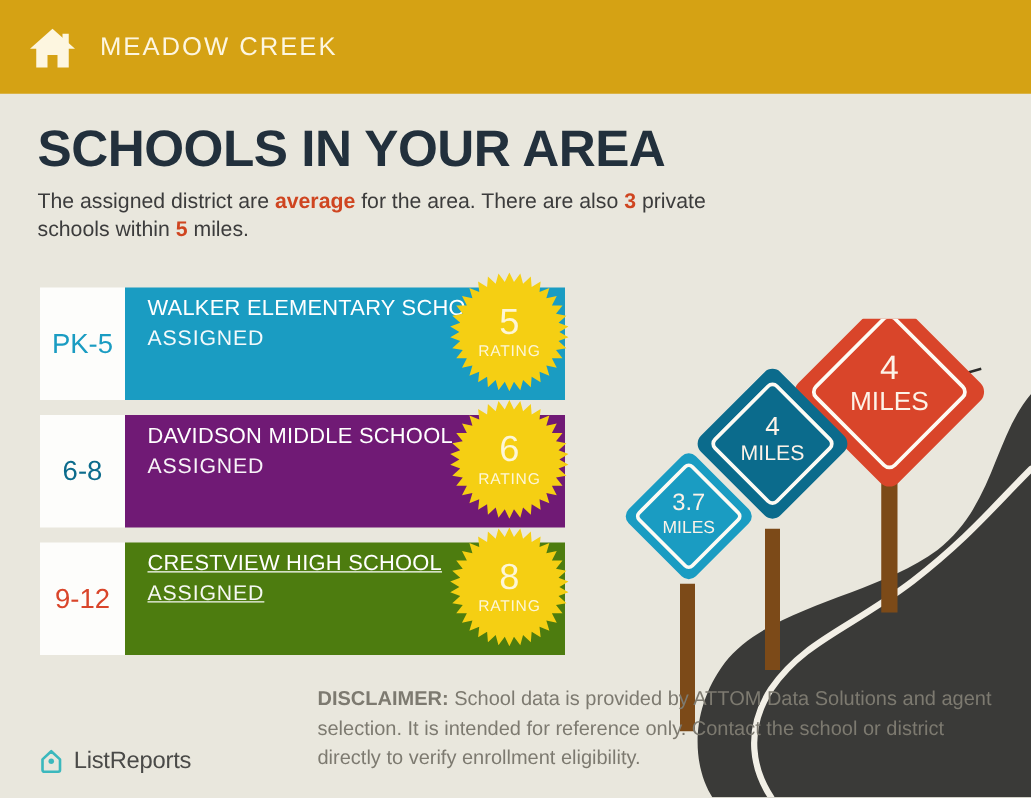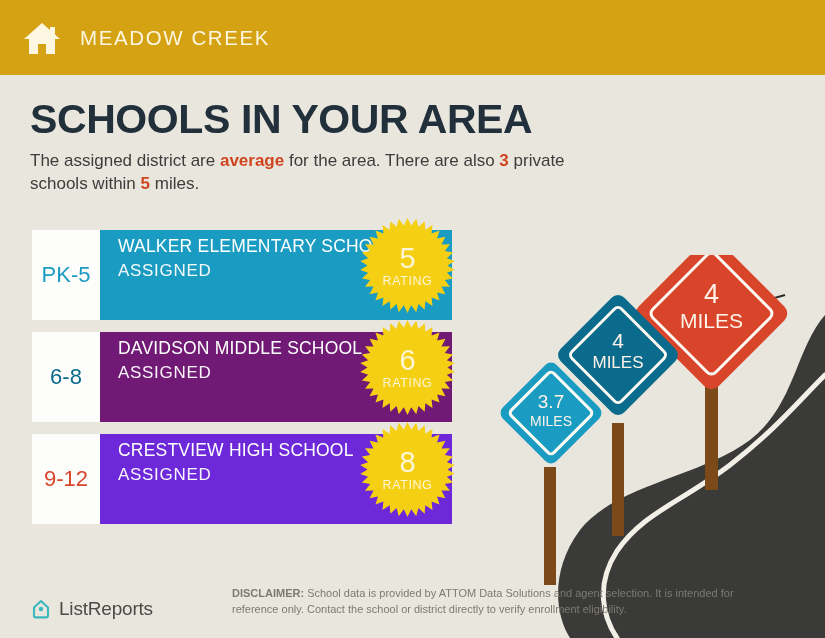--- a/index.html
+++ b/index.html
@@ -80,22 +80,22 @@
   .road-art{position:absolute;left:495px;top:255px;width:330px;height:383px;z-index:2;}
 
   
   .footer{position:absolute;left:0;bottom:0;width:825px;height:62px;z-index:7;}
   .logo{
     position:absolute;left:30px;bottom:18px;display:flex;align-items:center;
   }
   .logo-mark{width:22px;height:22px;display:block;}
   .logo-text{margin-left:7px;font-size:19px;color:#4a4a48;letter-spacing:-.2px;}
   .disclaimer{
-    position:absolute;left:232px;bottom:20px;width:550px;
-    font-size:11px;line-height:1.45;color:#7d7a70;
+    position:absolute;left:254px;bottom:20px;width:550px;
+    font-size:16px;line-height:1.45;color:#7d7a70;
   }
   .disclaimer b{font-weight:700;}
 </style>
 </head>
 <body>
 
 <div id="root">
 
   <div class="road-art">
     <svg width="330" height="383" viewBox="0 0 330 383">
@@ -190,21 +190,21 @@
           <span class="rating-num">6</span>
           <span class="rating-lbl">RATING</span>
         </div>
       </div>
     </div>
 
     <div class="school-row">
       <div class="grade-box">
         <span style="color: rgb(217, 69, 42);">9-12</span>
       </div>
-      <div class="bar" style="background: #6d28d9;">
+      <div class="bar" style="background: #4d7c0f; text-decoration: underline;">
         <div class="school-name">CRESTVIEW HIGH SCHOOL</div>
         <div class="assigned">ASSIGNED</div>
       </div>
       <div class="rating">
         <svg width="95" height="95" viewBox="0 0 95 95">
           <polygon class="burst" points="47.50,0.00 51.19,7.67 56.23,0.81 58.45,9.03 64.66,3.21 65.33,11.69 72.51,7.11 71.61,15.58 79.50,12.40 77.06,20.55 85.41,18.87 81.51,26.44 90.02,26.33 84.80,33.05 93.19,34.50 86.82,40.15 94.80,43.12 87.50,47.50 94.80,51.88 86.82,54.85 93.19,60.50 84.80,61.95 90.02,68.67 81.51,68.56 85.41,76.13 77.06,74.45 79.50,82.60 71.61,79.42 72.51,87.89 65.33,83.31 64.66,91.79 58.45,85.97 56.23,94.19 51.19,87.33 47.50,95.00 43.81,87.33 38.77,94.19 36.55,85.97 30.34,91.79 29.67,83.31 22.49,87.89 23.39,79.42 15.50,82.60 17.94,74.45 9.59,76.13 13.49,68.56 4.98,68.67 10.20,61.95 1.81,60.50 8.18,54.85 0.20,51.88 7.50,47.50 0.20,43.12 8.18,40.15 1.81,34.50 10.20,33.05 4.98,26.33 13.49,26.44 9.59,18.87 17.94,20.55 15.50,12.40 23.39,15.58 22.49,7.11 29.67,11.69 30.34,3.21 36.55,9.03 38.77,0.81 43.81,7.67" fill="#f5cf13"></polygon>
         </svg>
         <div class="rating-inner">
           <span class="rating-num">8</span>
           <span class="rating-lbl">RATING</span>

